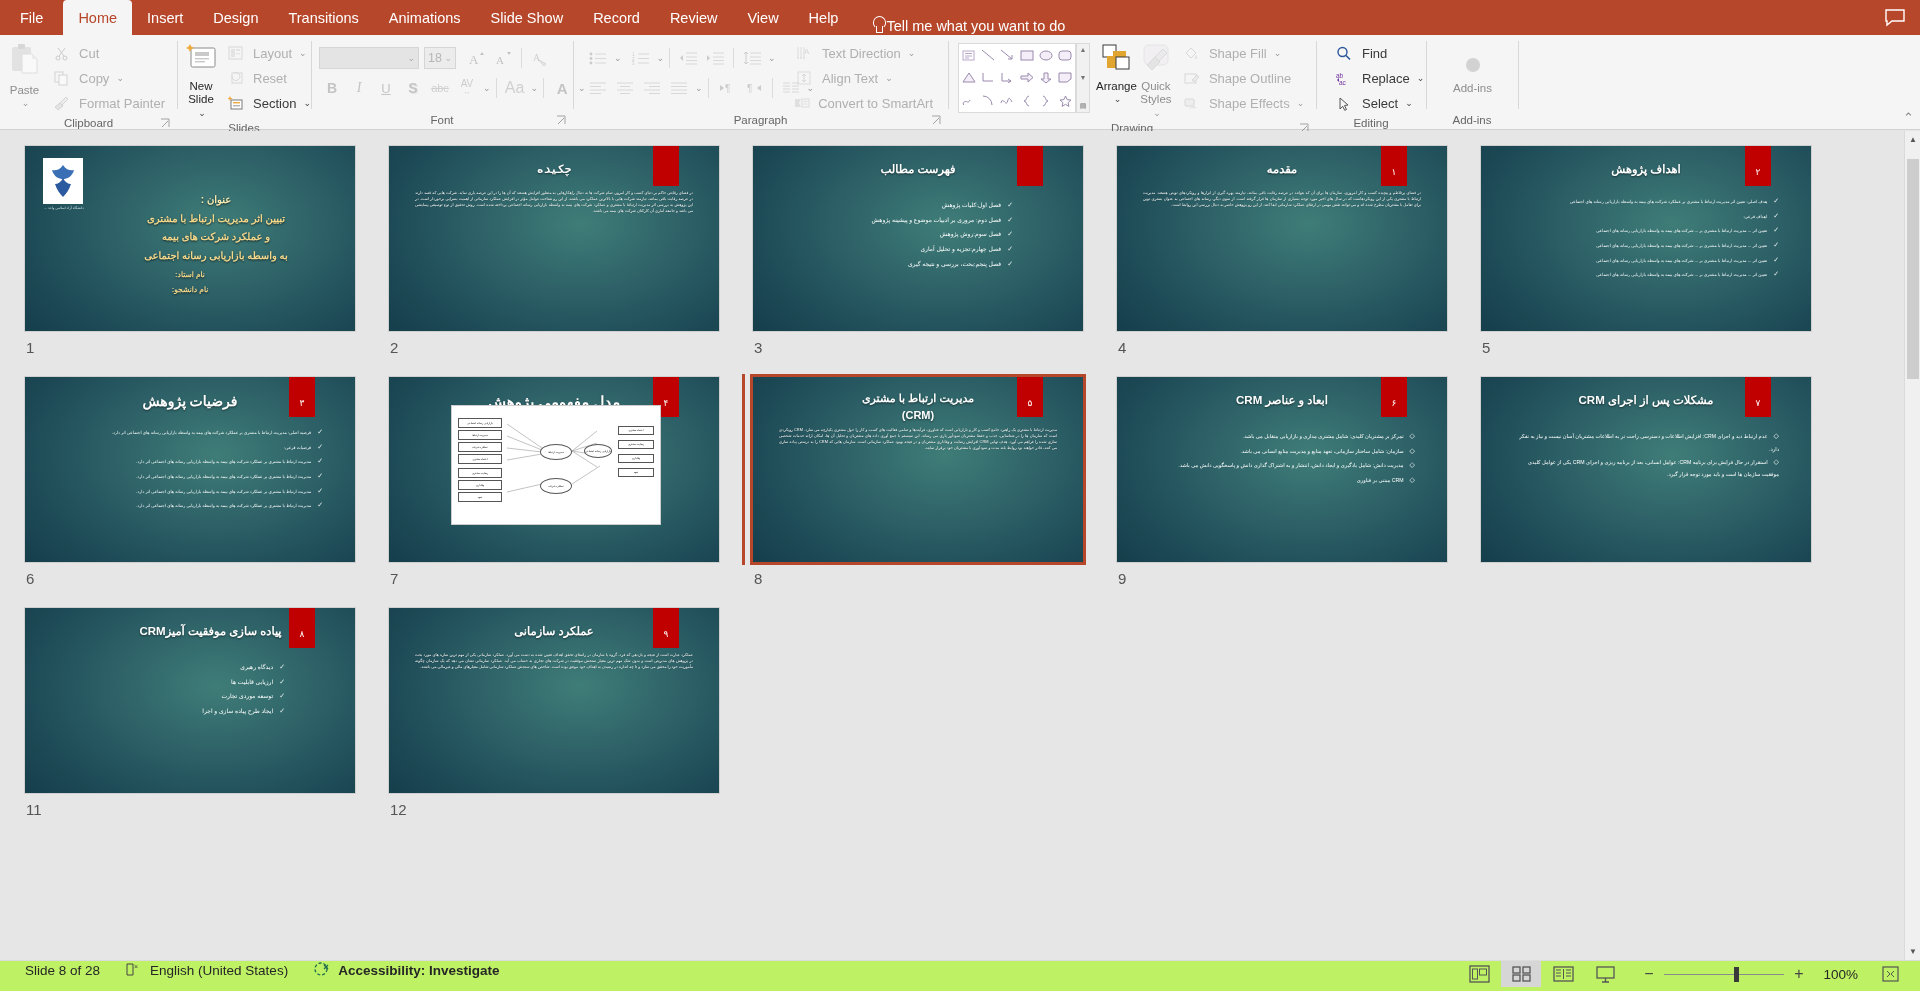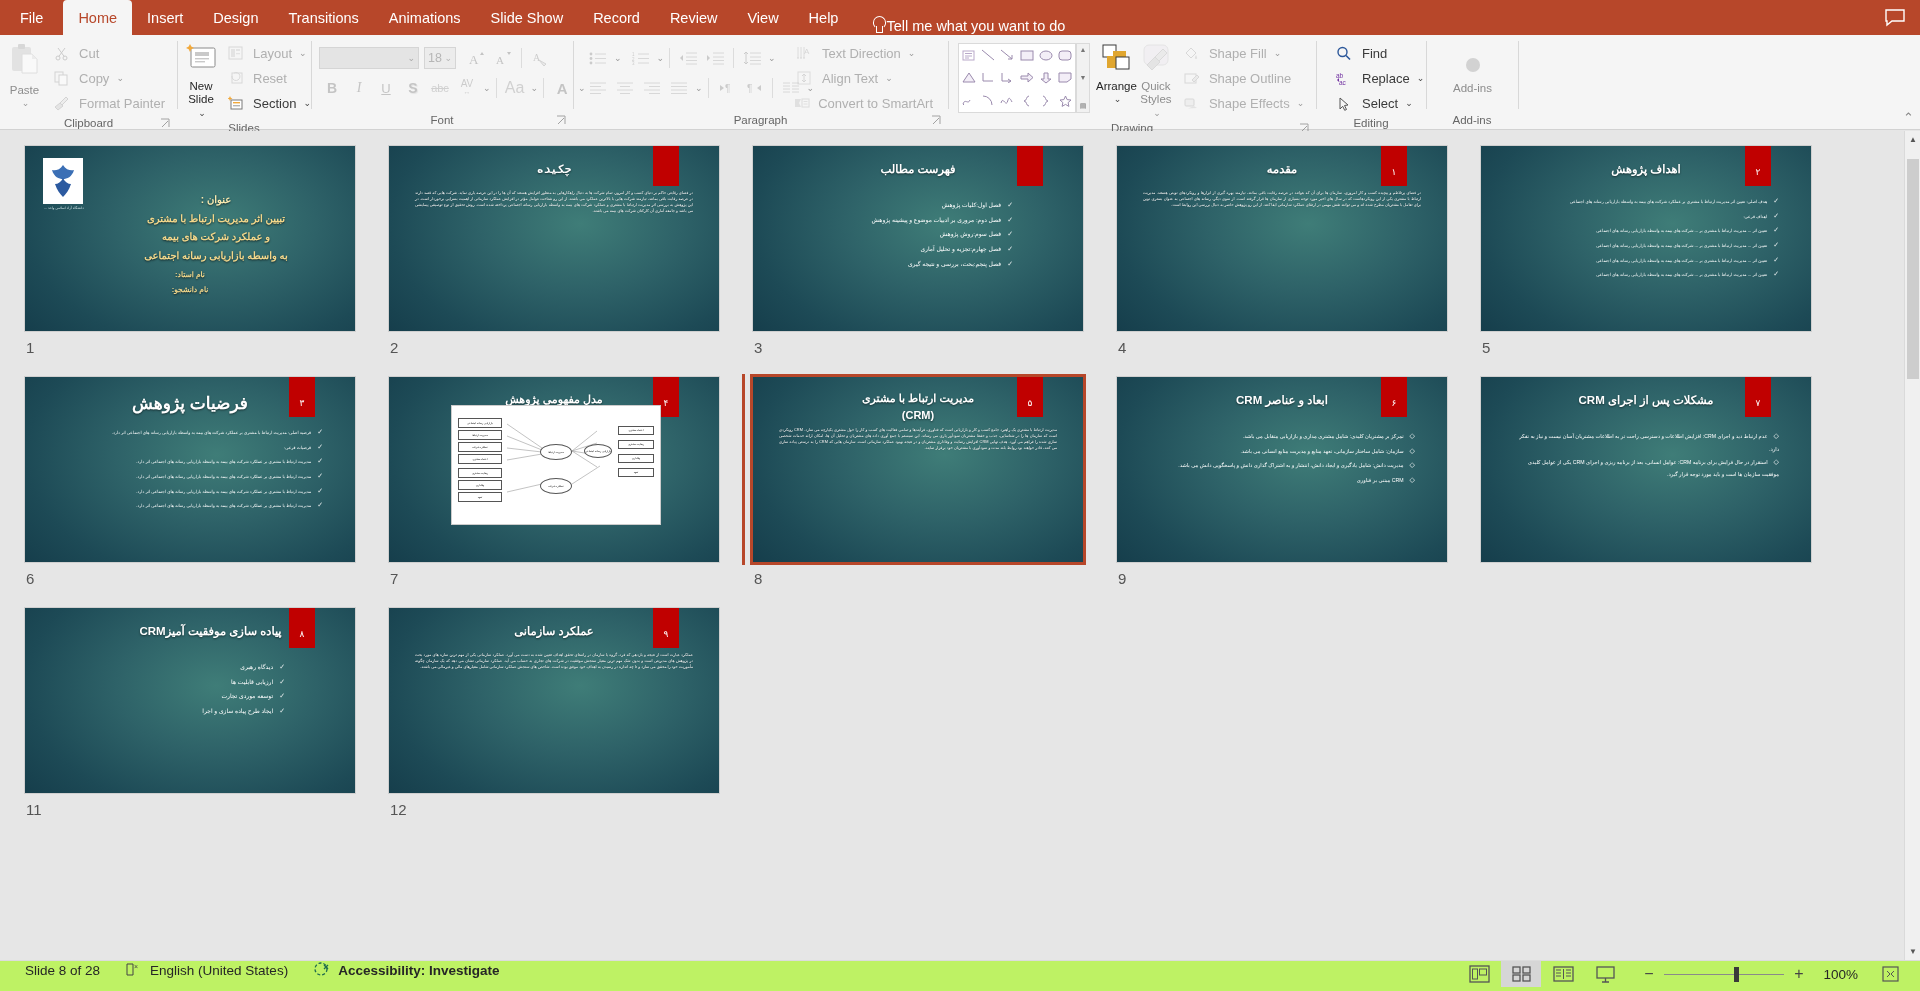--- a/index.html
+++ b/index.html
@@ -875,38 +875,38 @@
               <li>تعیین اثر ... مدیریت ارتباط با مشتری بر ... شرکت های بیمه به واسطه بازاریابی رسانه های اجتماعی</li>
             </ul>
           </div>
         </div>
         <div class="snum">5</div>
       </div>
       <div class="cell">
         <div class="thumbwrap">
           <div class="thumb">
             <div class="redtab" style="right: 40px;">۳</div>
-            <div class="sl-title" style="top: 16px; font-size: 17px;">فرضیات پژوهش</div>
+            <div class="sl-title" style="top: 16px; font-size: 14px; font-family: Liberation Serif, serif;">فرضیات پژوهش</div>
             <ul class="sl-bullets" style="left: 32px; right: 32px; top: 48px; font-size: 4.2px;">
               <li>فرضیه اصلی: مدیریت ارتباط با مشتری بر عملکرد شرکت های بیمه به واسطه بازاریابی رسانه های اجتماعی اثر دارد.</li>
               <li>فرضیات فرعی:</li>
               <li>مدیریت ارتباط با مشتری بر عملکرد شرکت های بیمه به واسطه بازاریابی رسانه های اجتماعی اثر دارد.</li>
               <li>مدیریت ارتباط با مشتری بر عملکرد شرکت های بیمه به واسطه بازاریابی رسانه های اجتماعی اثر دارد.</li>
               <li>مدیریت ارتباط با مشتری بر عملکرد شرکت های بیمه به واسطه بازاریابی رسانه های اجتماعی اثر دارد.</li>
               <li>مدیریت ارتباط با مشتری بر عملکرد شرکت های بیمه به واسطه بازاریابی رسانه های اجتماعی اثر دارد.</li>
             </ul>
           </div>
         </div>
         <div class="snum">6</div>
       </div>
       <div class="cell">
         <div class="thumbwrap">
           <div class="thumb">
             <div class="redtab" style="right: 40px;">۴</div>
-            <div class="sl-title" style="top: 16px; font-size: 11px;">مدل مفهومی پژوهش</div>
+            <div class="sl-title" style="top: 16px; font-size: 15px;">مدل مفهومی پژوهش</div>
             <div class="diagram">
               <svg width="210" height="120" viewBox="0 0 210 120" style="position:absolute;inset:0">
                 <path d="M55 18L90 42M55 30L90 44M55 42L90 46M55 54L90 48M120 45L145 25M120 45L145 37M120 45L145 49M120 45L145 61M55 86L90 78M120 78L148 60" stroke="#9a9a9a" fill="none" stroke-width=".6"></path>
               </svg>
               <div class="dbox" style="left:6px;top:12px;width:44px;height:10px">بازاریابی رسانه اجتماعی</div>
               <div class="dbox" style="left:6px;top:24px;width:44px;height:10px">مدیریت ارتباط</div>
               <div class="dbox" style="left:6px;top:36px;width:44px;height:10px">عملکرد شرکت</div>
               <div class="dbox" style="left:6px;top:48px;width:44px;height:10px">اعتماد مشتری</div>
               <div class="dbox" style="left:6px;top:62px;width:44px;height:10px">رضایت مشتری</div>
               <div class="dbox" style="left:6px;top:74px;width:44px;height:10px">وفاداری</div>

